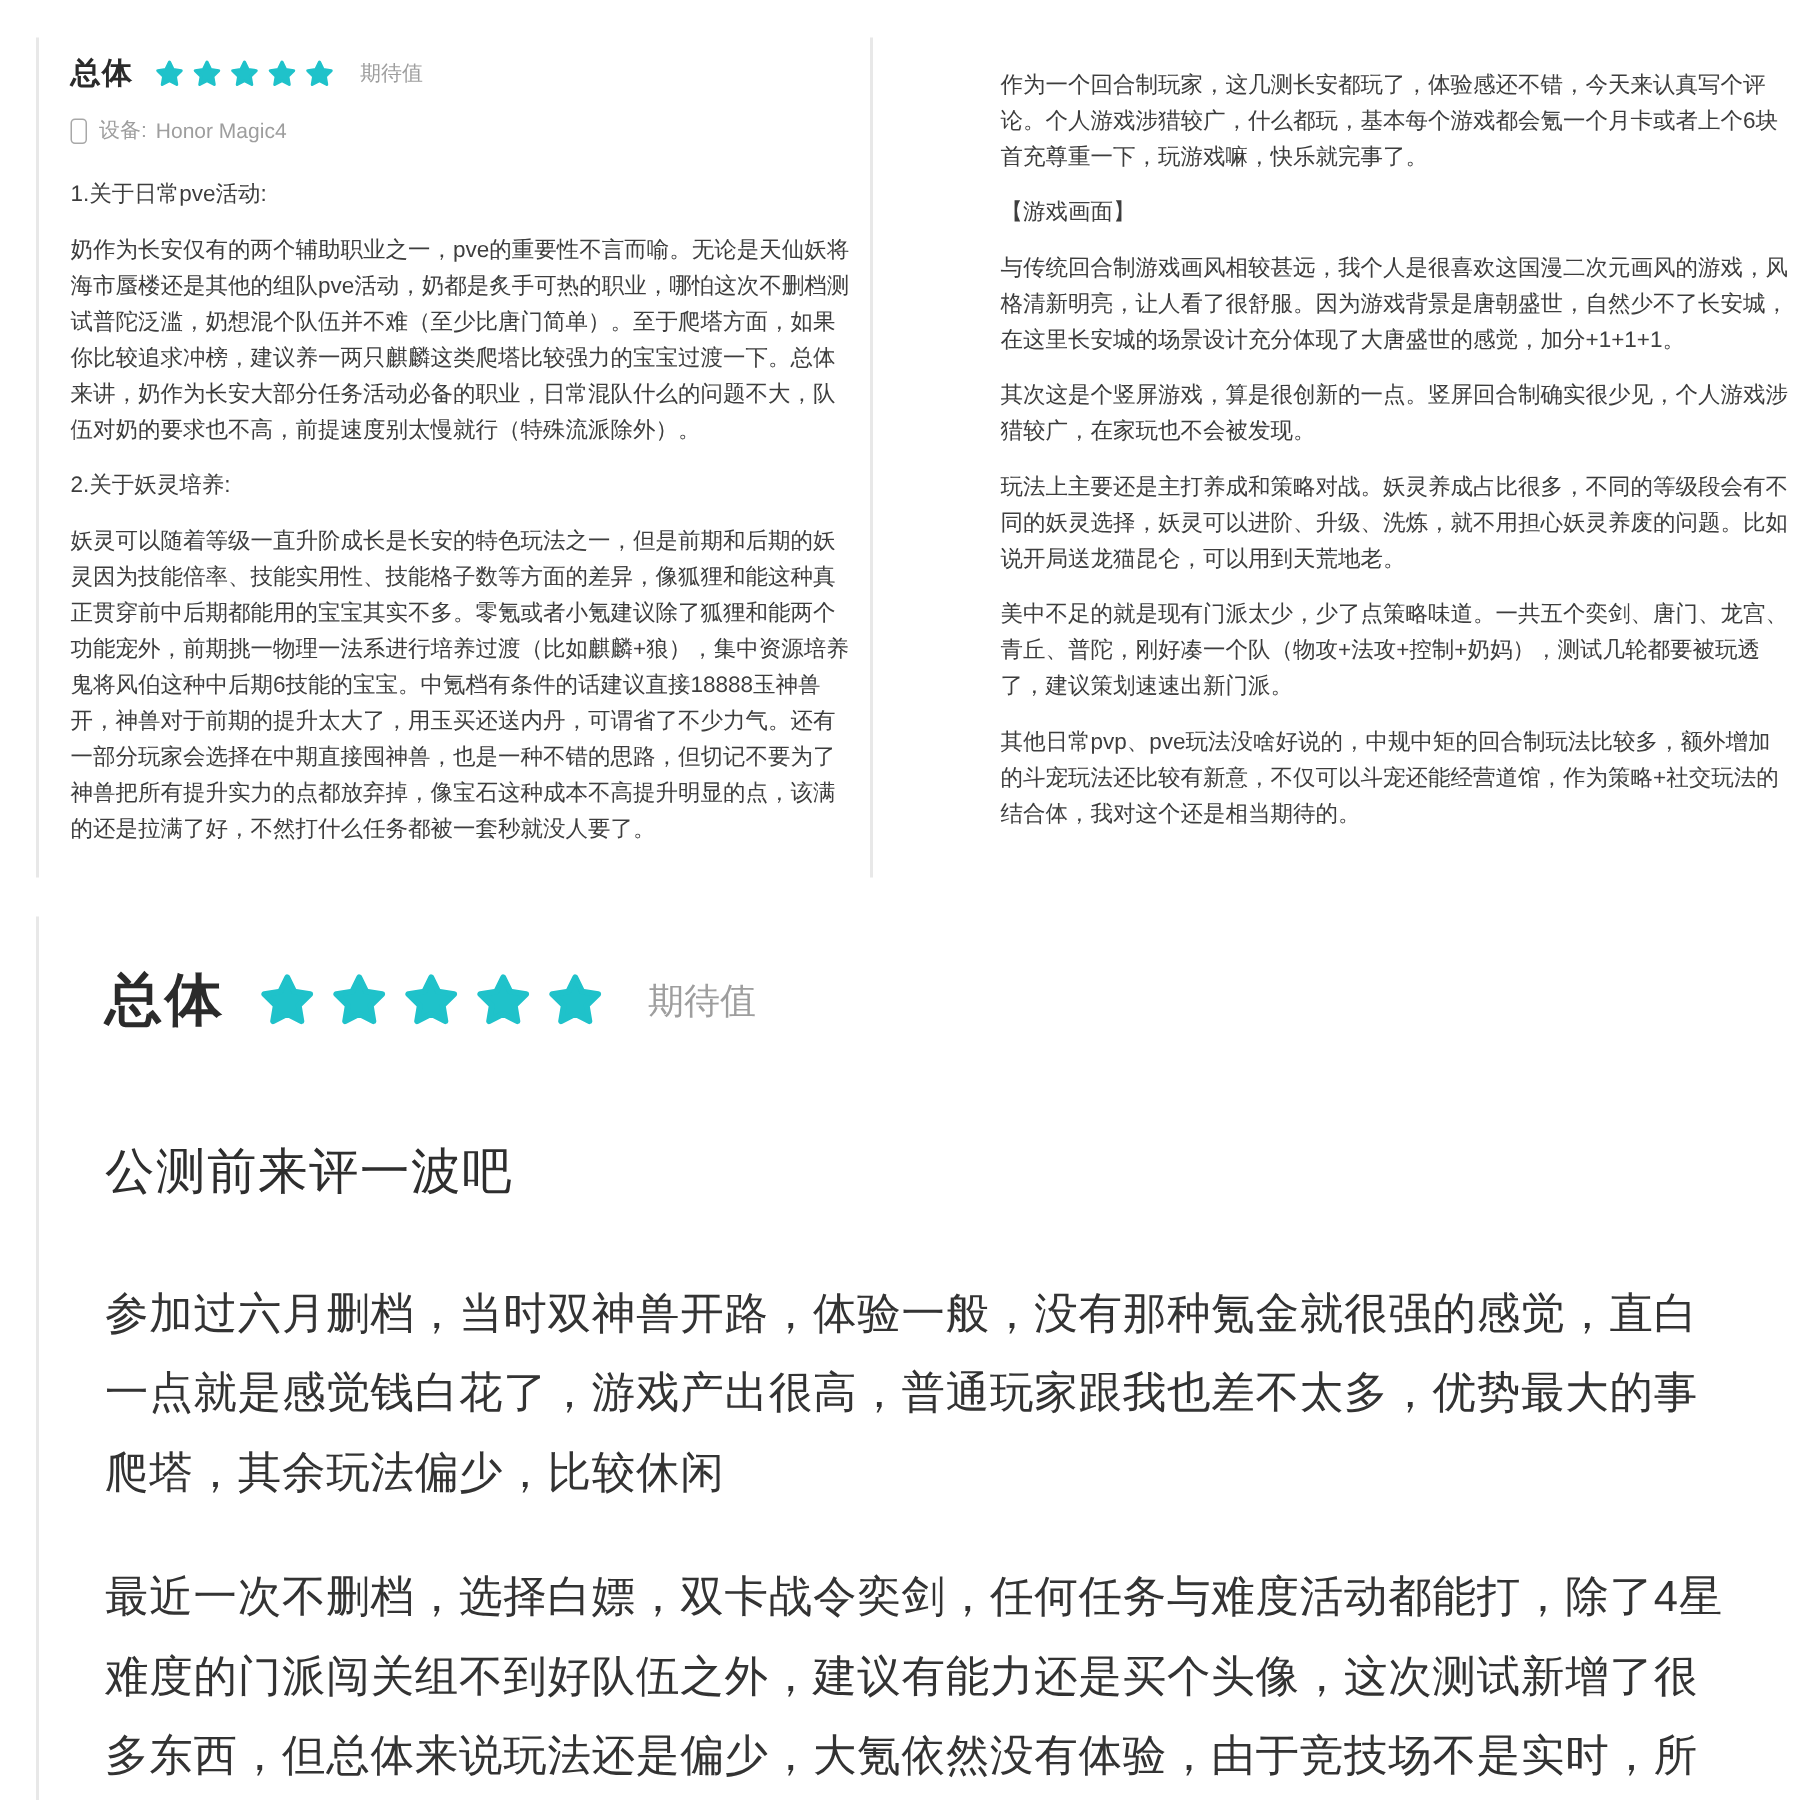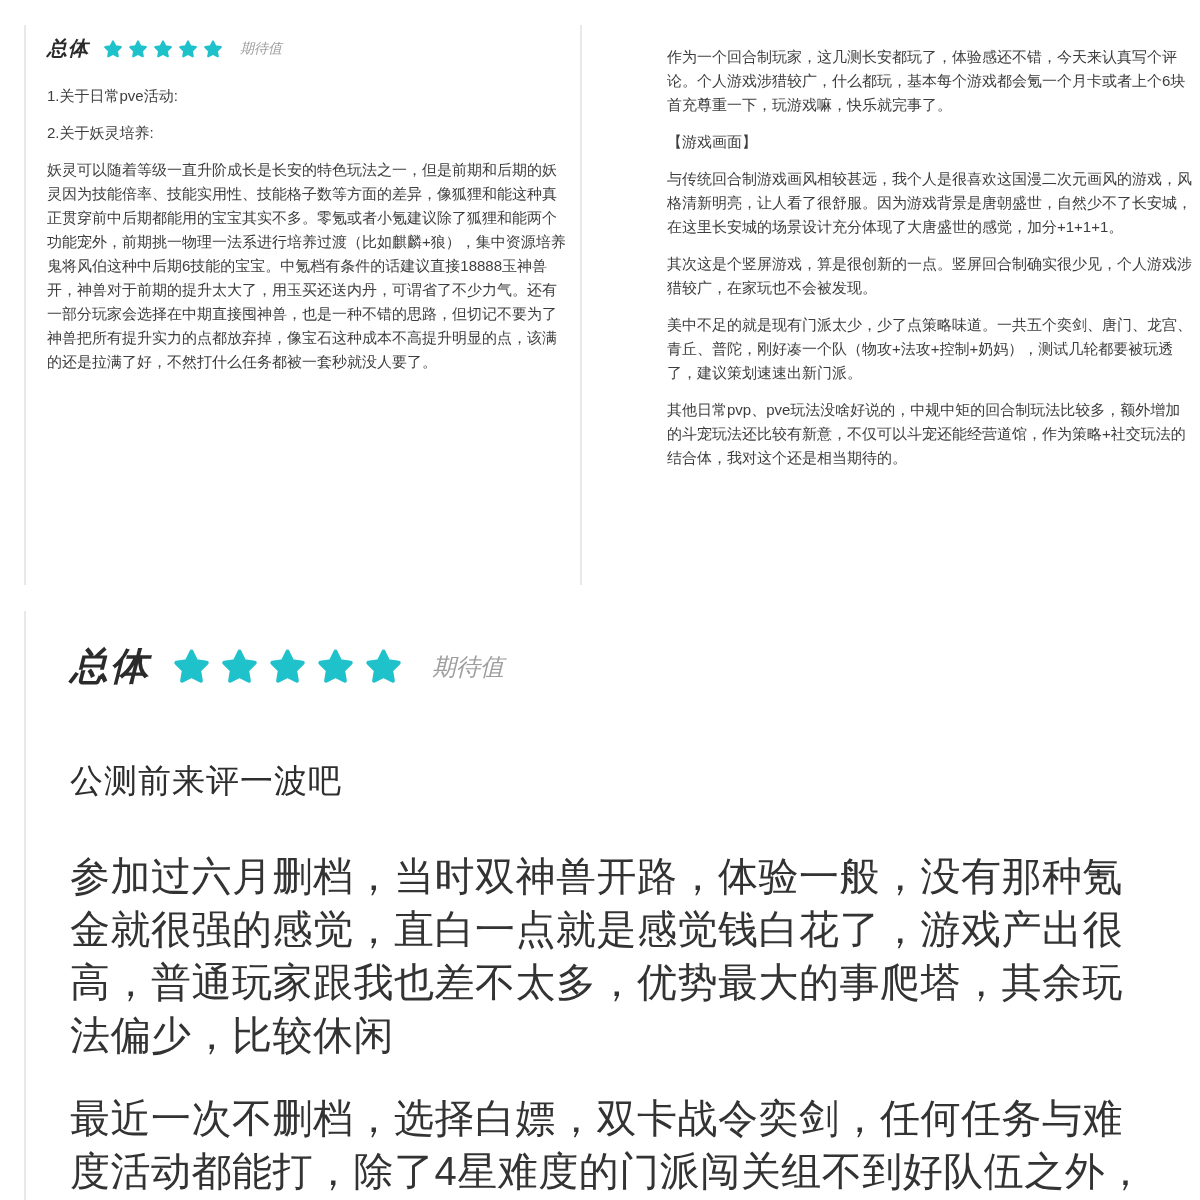--- a/index.html
+++ b/index.html
@@ -22,40 +22,40 @@
   .card-tr{
     position:absolute;left:614px;top:25px;width:595px;min-height:560px;
     border-right:2px solid var(--border);
     padding:12px 13px 18px 53px;
   }
   .card-b{
     position:absolute;left:24px;top:611px;width:1176px;min-height:564px;
     border-left:2px solid var(--border);
     padding:30px 40px 18px 44px;
   }
-  .rating-row{display:flex;align-items:center;font-style:italic;}
+  .rating-row{display:flex;align-items:center;}
   .score-label{font-size:20px;font-weight:bold;color:#2b2b2b;letter-spacing:1px;}
   .stars{display:flex;align-items:center;margin-left:14px;color:var(--star);}
   .stars svg{width:20px;height:20px;margin-right:5px;display:block;}
   .score-type{margin-left:12px;font-size:14px;color:var(--muted);text-align:center;}
   .device-row{display:flex;align-items:center;margin-top:16px;font-size:14px;color:var(--muted);}
   .device-icon{width:9px;height:15px;border:1.5px solid #a8a8a8;border-radius:3px;margin-right:8px;flex:0 0 auto;}
   .device-row .sep{width:6px;}
   .body-text p{font-size:15px;line-height:24px;color:var(--body);margin:0 0 13px 0;}
   .body-text p:last-child{margin-bottom:0;}
   .card-tl .body-text{margin-top:22px;}
   .card-tr .body-text{margin-top:8px;}
   
   .card-b .score-label{font-size:38px;letter-spacing:2px;}
   .card-b .stars{margin-left:22px;}
   .card-b .stars svg{width:39px;height:39px;margin-right:9px;}
   .card-b .score-type{font-size:24px;margin-left:20px;}
   .review-title{font-size:33px;color:#2e2e2e;font-weight:400;margin-top:67px;letter-spacing:1px;}
   .card-b .body-text{margin-top:46px;}
-  .card-b .body-text p{font-size:40px;line-height:53px;color:#333333;margin:0 0 30px 0;letter-spacing:0.5px;}
+  .card-b .body-text p{font-size:29px;line-height:53px;color:#333333;margin:0 0 30px 0;letter-spacing:0.5px;}
 </style>
 </head>
 <body>
 
 <section class="card card-tl">
   <div class="rating-row">
     <span class="score-label">总体</span>
     <span class="stars">
         <svg viewBox="0 0 24 24">
           <path d="M12 2.8l2.9 5.9 6.5 1-4.7 4.6 1.1 6.5-5.8-3-5.8 3 1.1-6.5L2.6 9.7l6.5-1z" fill="currentColor" stroke="currentColor" stroke-width="2.4" stroke-linejoin="round"></path>
@@ -68,33 +68,41 @@
         </svg>
         <svg viewBox="0 0 24 24">
           <path d="M12 2.8l2.9 5.9 6.5 1-4.7 4.6 1.1 6.5-5.8-3-5.8 3 1.1-6.5L2.6 9.7l6.5-1z" fill="currentColor" stroke="currentColor" stroke-width="2.4" stroke-linejoin="round"></path>
         </svg>
         <svg viewBox="0 0 24 24">
           <path d="M12 2.8l2.9 5.9 6.5 1-4.7 4.6 1.1 6.5-5.8-3-5.8 3 1.1-6.5L2.6 9.7l6.5-1z" fill="currentColor" stroke="currentColor" stroke-width="2.4" stroke-linejoin="round"></path>
         </svg>
       </span>
     <span class="score-type">期待值</span>
   </div>
+  <div class="device-row">
+    <span class="device-icon"></span>
+    <span>设备:</span>
+    <span class="sep"></span>
+    <span>Honor Magic4</span>
+  </div>
   <div class="body-text">
       <p>1.关于日常pve活动:</p>
+      <p>奶作为长安仅有的两个辅助职业之一，pve的重要性不言而喻。无论是天仙妖将海市蜃楼还是其他的组队pve活动，奶都是炙手可热的职业，哪怕这次不删档测试普陀泛滥，奶想混个队伍并不难（至少比唐门简单）。至于爬塔方面，如果你比较追求冲榜，建议养一两只麒麟这类爬塔比较强力的宝宝过渡一下。总体来讲，奶作为长安大部分任务活动必备的职业，日常混队什么的问题不大，队伍对奶的要求也不高，前提速度别太慢就行（特殊流派除外）。</p>
       <p>2.关于妖灵培养:</p>
       <p>妖灵可以随着等级一直升阶成长是长安的特色玩法之一，但是前期和后期的妖灵因为技能倍率、技能实用性、技能格子数等方面的差异，像狐狸和能这种真正贯穿前中后期都能用的宝宝其实不多。零氪或者小氪建议除了狐狸和能两个功能宠外，前期挑一物理一法系进行培养过渡（比如麒麟+狼），集中资源培养鬼将风伯这种中后期6技能的宝宝。中氪档有条件的话建议直接18888玉神兽开，神兽对于前期的提升太大了，用玉买还送内丹，可谓省了不少力气。还有一部分玩家会选择在中期直接囤神兽，也是一种不错的思路，但切记不要为了神兽把所有提升实力的点都放弃掉，像宝石这种成本不高提升明显的点，该满的还是拉满了好，不然打什么任务都被一套秒就没人要了。</p>
     </div>
 </section>
 
 <section class="card card-tr">
   <div class="body-text">
       <p>作为一个回合制玩家，这几测长安都玩了，体验感还不错，今天来认真写个评论。个人游戏涉猎较广，什么都玩，基本每个游戏都会氪一个月卡或者上个6块首充尊重一下，玩游戏嘛，快乐就完事了。</p>
       <p>【游戏画面】</p>
       <p>与传统回合制游戏画风相较甚远，我个人是很喜欢这国漫二次元画风的游戏，风格清新明亮，让人看了很舒服。因为游戏背景是唐朝盛世，自然少不了长安城，在这里长安城的场景设计充分体现了大唐盛世的感觉，加分+1+1+1。</p>
       <p>其次这是个竖屏游戏，算是很创新的一点。竖屏回合制确实很少见，个人游戏涉猎较广，在家玩也不会被发现。</p>
+      <p>玩法上主要还是主打养成和策略对战。妖灵养成占比很多，不同的等级段会有不同的妖灵选择，妖灵可以进阶、升级、洗炼，就不用担心妖灵养废的问题。比如说开局送龙猫昆仑，可以用到天荒地老。</p>
       <p>美中不足的就是现有门派太少，少了点策略味道。一共五个奕剑、唐门、龙宫、青丘、普陀，刚好凑一个队（物攻+法攻+控制+奶妈），测试几轮都要被玩透了，建议策划速速出新门派。</p>
       <p>其他日常pvp、pve玩法没啥好说的，中规中矩的回合制玩法比较多，额外增加的斗宠玩法还比较有新意，不仅可以斗宠还能经营道馆，作为策略+社交玩法的结合体，我对这个还是相当期待的。</p>
     </div>
 </section>
 
 <section class="card card-b">
   <div class="rating-row">
     <span class="score-label">总体</span>
     <span class="stars">
         <svg viewBox="0 0 24 24">

